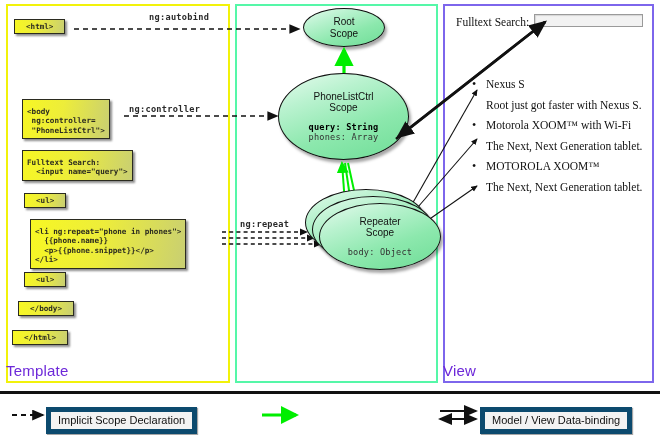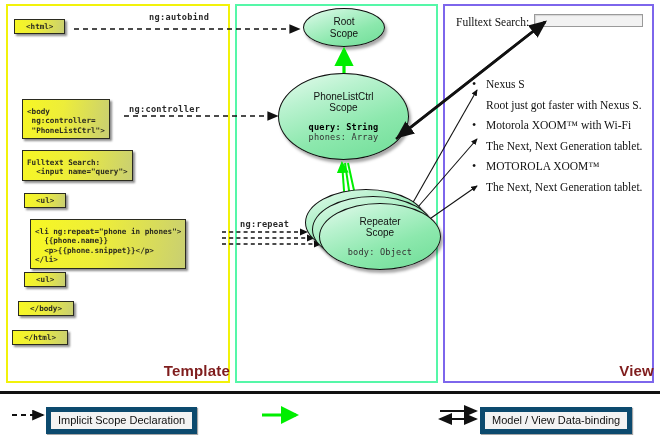--- a/index.html
+++ b/index.html
@@ -23,23 +23,23 @@
     border: 2px solid #000;
     background: transparent;
   }
   #panel-template { left: 6px;   top: 4px;  width: 224px; height: 379px; border-color: #f2f20a; }
   #panel-model    { left: 235px; top: 4px;  width: 203px; height: 379px; border-color: #55f7a8; }
   #panel-view     { left: 443px; top: 4px;  width: 211px; height: 379px; border-color: #7d66ec; }
 
   .panel-label {
     position: absolute;
     font-size: 15px;
-    font-weight: 700;
-    color: #7f1d1d;
-    text-align: right;
+    font-weight: 400;
+    color: #6d28d9;
+    text-align: left;
     letter-spacing: 0.2px;
   }
   #label-template { left: 6px;   top: 362px; width: 224px; }
   #label-model    { left: 235px; top: 362px; width: 203px; }
   #label-view     { left: 443px; top: 362px; width: 211px; }
 
   
   .codebox {
     position: absolute;
     box-sizing: border-box;

